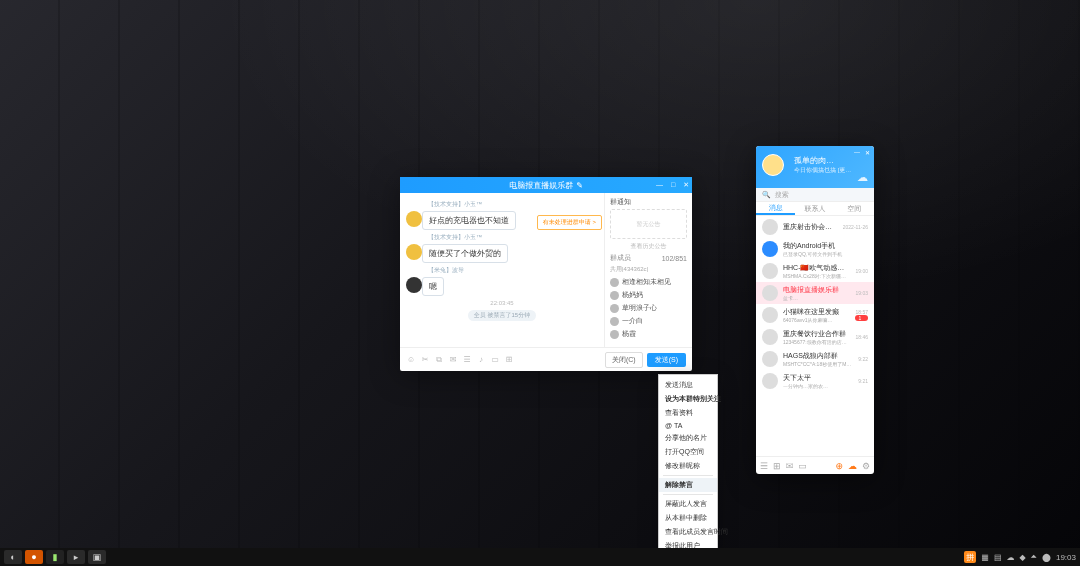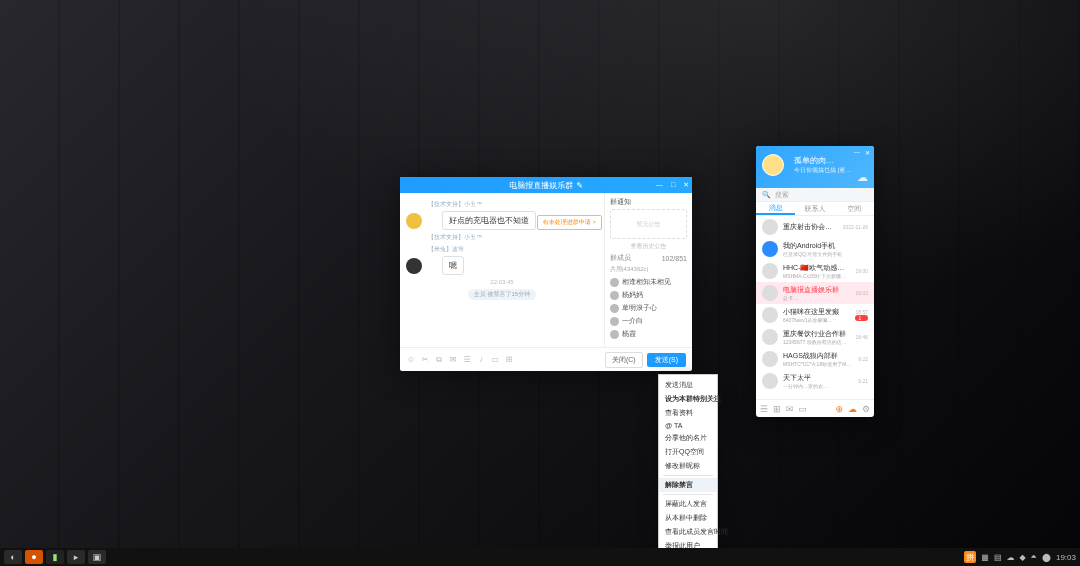--- a/index.html
+++ b/index.html
@@ -44,21 +44,21 @@
   color: #888; font-size: 8px; border-bottom: 1px solid #eee;
 }
 .chat-tabs .active { color: #2196f3; }
 .chat-tabs-spacer { flex: 1; }
 .view-icons { display: flex; gap: 4px; }
 .view-icons span { width: 8px; height: 8px; background: #ff3e8f; border-radius: 1px; }
 .view-icons span:nth-child(2){ background:#bbb; }
 .chat-body { flex: 1; display: flex; }
 .chat-messages { flex: 1; padding: 4px 6px; }
 .msg-name { color:#9bb0c0; font-size:6px; margin: 3px 0 2px 22px; }
-.msg-row { display:flex; gap:20px; align-items:center; margin-bottom:3px; }
+.msg-row { display:flex; gap:0; align-items:flex-start; margin-bottom:3px; }
 .avatar { width:16px; height:16px; border-radius:50%; background:#f0c040; flex:0 0 16px; }
 .avatar.a3 { background:#333; }
 .bubble {
   background:#fff; border:1px solid #d8e0e8; border-radius:3px;
   padding:3px 6px; font-size:8px; color:#333; max-width: 140px;
 }
 .msg-time { text-align:center; color:#bbb; font-size:6px; margin:4px 0 2px; }
 .msg-hint { text-align:center; margin:2px auto; }
 .msg-hint span { background:#eef3f7; color:#9aa9b5; font-size:6px; padding:1px 6px; border-radius:8px; display:inline-block; }
 .pending-notice {
@@ -93,21 +93,21 @@
   background:#fff; border:1px solid #ccc; box-shadow:0 4px 18px rgba(0,0,0,0.3);
   padding:3px 0;
 }
 .ctx-menu .item{ font-size:7px; color:#333; padding:2px 6px; white-space:nowrap; }
 .ctx-menu .item.hl{ background:#eef3f7; }
 .ctx-menu .item.bold{ font-weight:600; }
 .ctx-menu .sep{ height:1px; background:#e5e5e5; margin:2px 4px; }
 
 
 .qq-panel{
-  position:absolute; left:756px; top:146px; width:118px; height:271px;
+  position:absolute; left:756px; top:146px; width:118px; height:328px;
   background:#fff; border-radius:3px; box-shadow:0 6px 30px rgba(0,0,0,0.45);
   display:flex; flex-direction:column; overflow:hidden;
 }
 .qq-header{
   height:42px; background:linear-gradient(135deg,#2ea5ff,#4fb8ff);
   position:relative; padding:5px 6px; color:#fff;
 }
 .qq-avatar-lg{ width:22px; height:22px; border-radius:50%; background:#ffe08a; border:1px solid #fff; margin-bottom: 2px; position: absolute; left: 6px; top: 8px; }
 .qq-uname{ font-size:8px; font-weight:500; margin-left: 32px; margin-top: 4px; }
 .qq-sig{ font-size:6px; opacity:.8; margin-left:32px; }
@@ -163,20 +163,24 @@
   <div class="pending-notice">有未处理进群申请 &gt;</div>
 
   <div class="chat-body">
     <div class="chat-messages">
       <div class="msg-name">【技术支持】小玉™</div>
       <div class="msg-row">
         <div class="avatar"></div>
         <div class="bubble">好点的充电器也不知道</div>
       </div>
       <div class="msg-name">【技术支持】小玉™</div>
+      <div class="msg-row">
+        <div class="avatar"></div>
+        <div class="bubble">随便买了个做外贸的</div>
+      </div>
       <div class="msg-name">【米兔】波导</div>
       <div class="msg-row">
         <div class="avatar a3"></div>
         <div class="bubble">嗯</div>
       </div>
       <div class="msg-time">22:03:45</div>
       <div class="msg-hint"><span>全员 被禁言了15分钟</span></div>
     </div>
     <div class="chat-side">
       <div class="notice-title">群通知</div>

